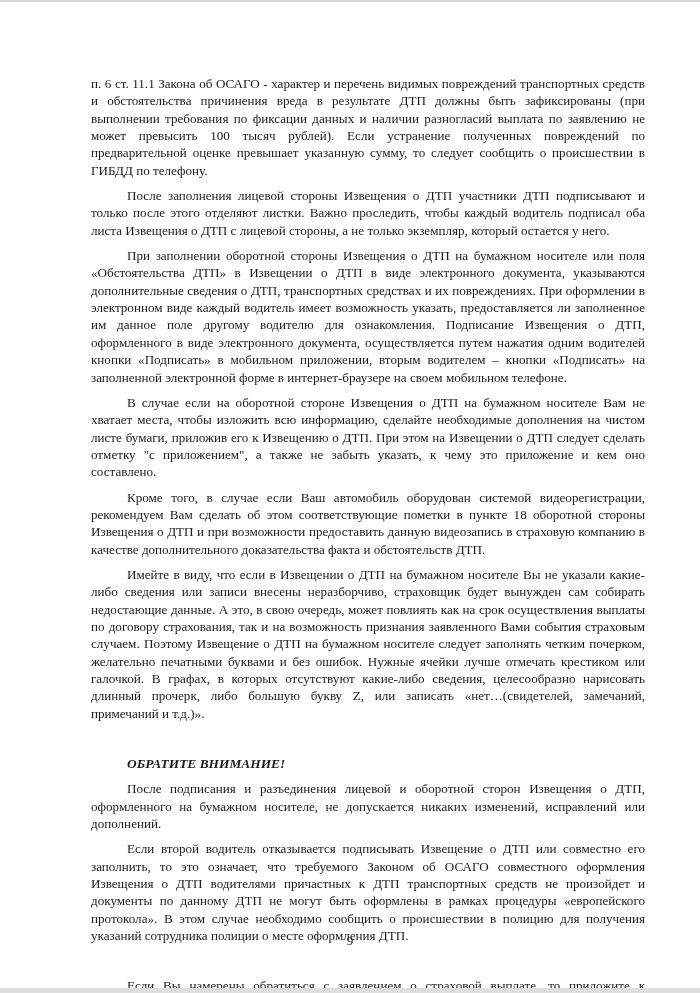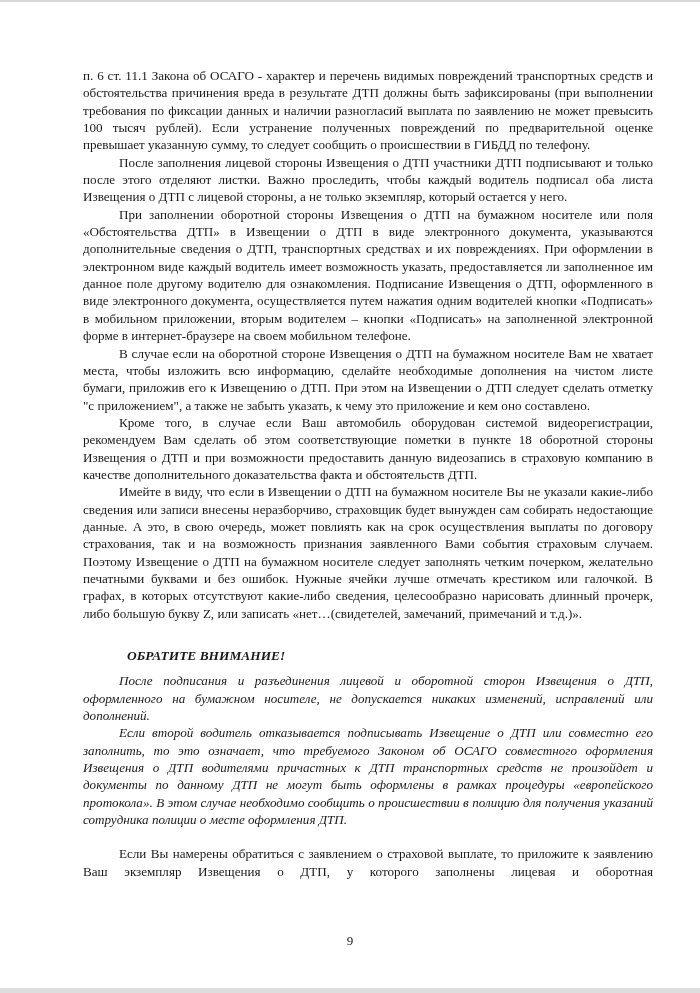--- a/index.html
+++ b/index.html
@@ -6,25 +6,25 @@
   body {
     width: 700px; height: 993px; background: #ffffff; position: relative; overflow: hidden;
     font-family: "Liberation Serif", serif; color: #1a1a1a;
   }
   .edge-top { position: absolute; left: 0; top: 0; width: 700px; height: 2px; background: #d8d8d8; }
   .edge-bottom { position: absolute; left: 0; top: 988px; width: 700px; height: 5px; background: #dedede; }
   .page {
     position: absolute; left: 83px; top: 67px; width: 570px;
     font-size: 13.1px; line-height: 17.35px; text-align: justify;
   }
-  .page p { margin: 0; text-indent: 36px; }
+  .page p { margin: 8px; text-indent: 36px; }
   .page p.noindent { text-indent: 0; }
   .gap { height: 17px; }
   .warn-title { margin: 8px; padding-left: 36px; font-weight: bold; font-style: italic; font-size: 13.4px; }
-  .italic p { font-style: italic; }
+  .italic p { }
   .pagenum { position: absolute; left: 0; width: 700px; top: 933px; text-align: center; font-size: 13px; }
 </style>
 </head>
 <body>
 
 <div class="edge-top"></div>
 
 <div class="page">
   <p class="noindent">п. 6 ст. 11.1 Закона об ОСАГО - характер и перечень видимых повреждений транспортных средств и обстоятельства причинения вреда в результате ДТП должны быть зафиксированы (при выполнении требования по фиксации данных и наличии разногласий выплата по заявлению не может превысить 100 тысяч рублей). Если устранение полученных повреждений по предварительной оценке превышает указанную сумму, то следует сообщить о происшествии в ГИБДД по телефону.</p>
   <p>После заполнения лицевой стороны Извещения о ДТП участники ДТП подписывают и только после этого отделяют листки. Важно проследить, чтобы каждый водитель подписал оба листа Извещения о ДТП с лицевой стороны, а не только экземпляр, который остается у него.</p>

